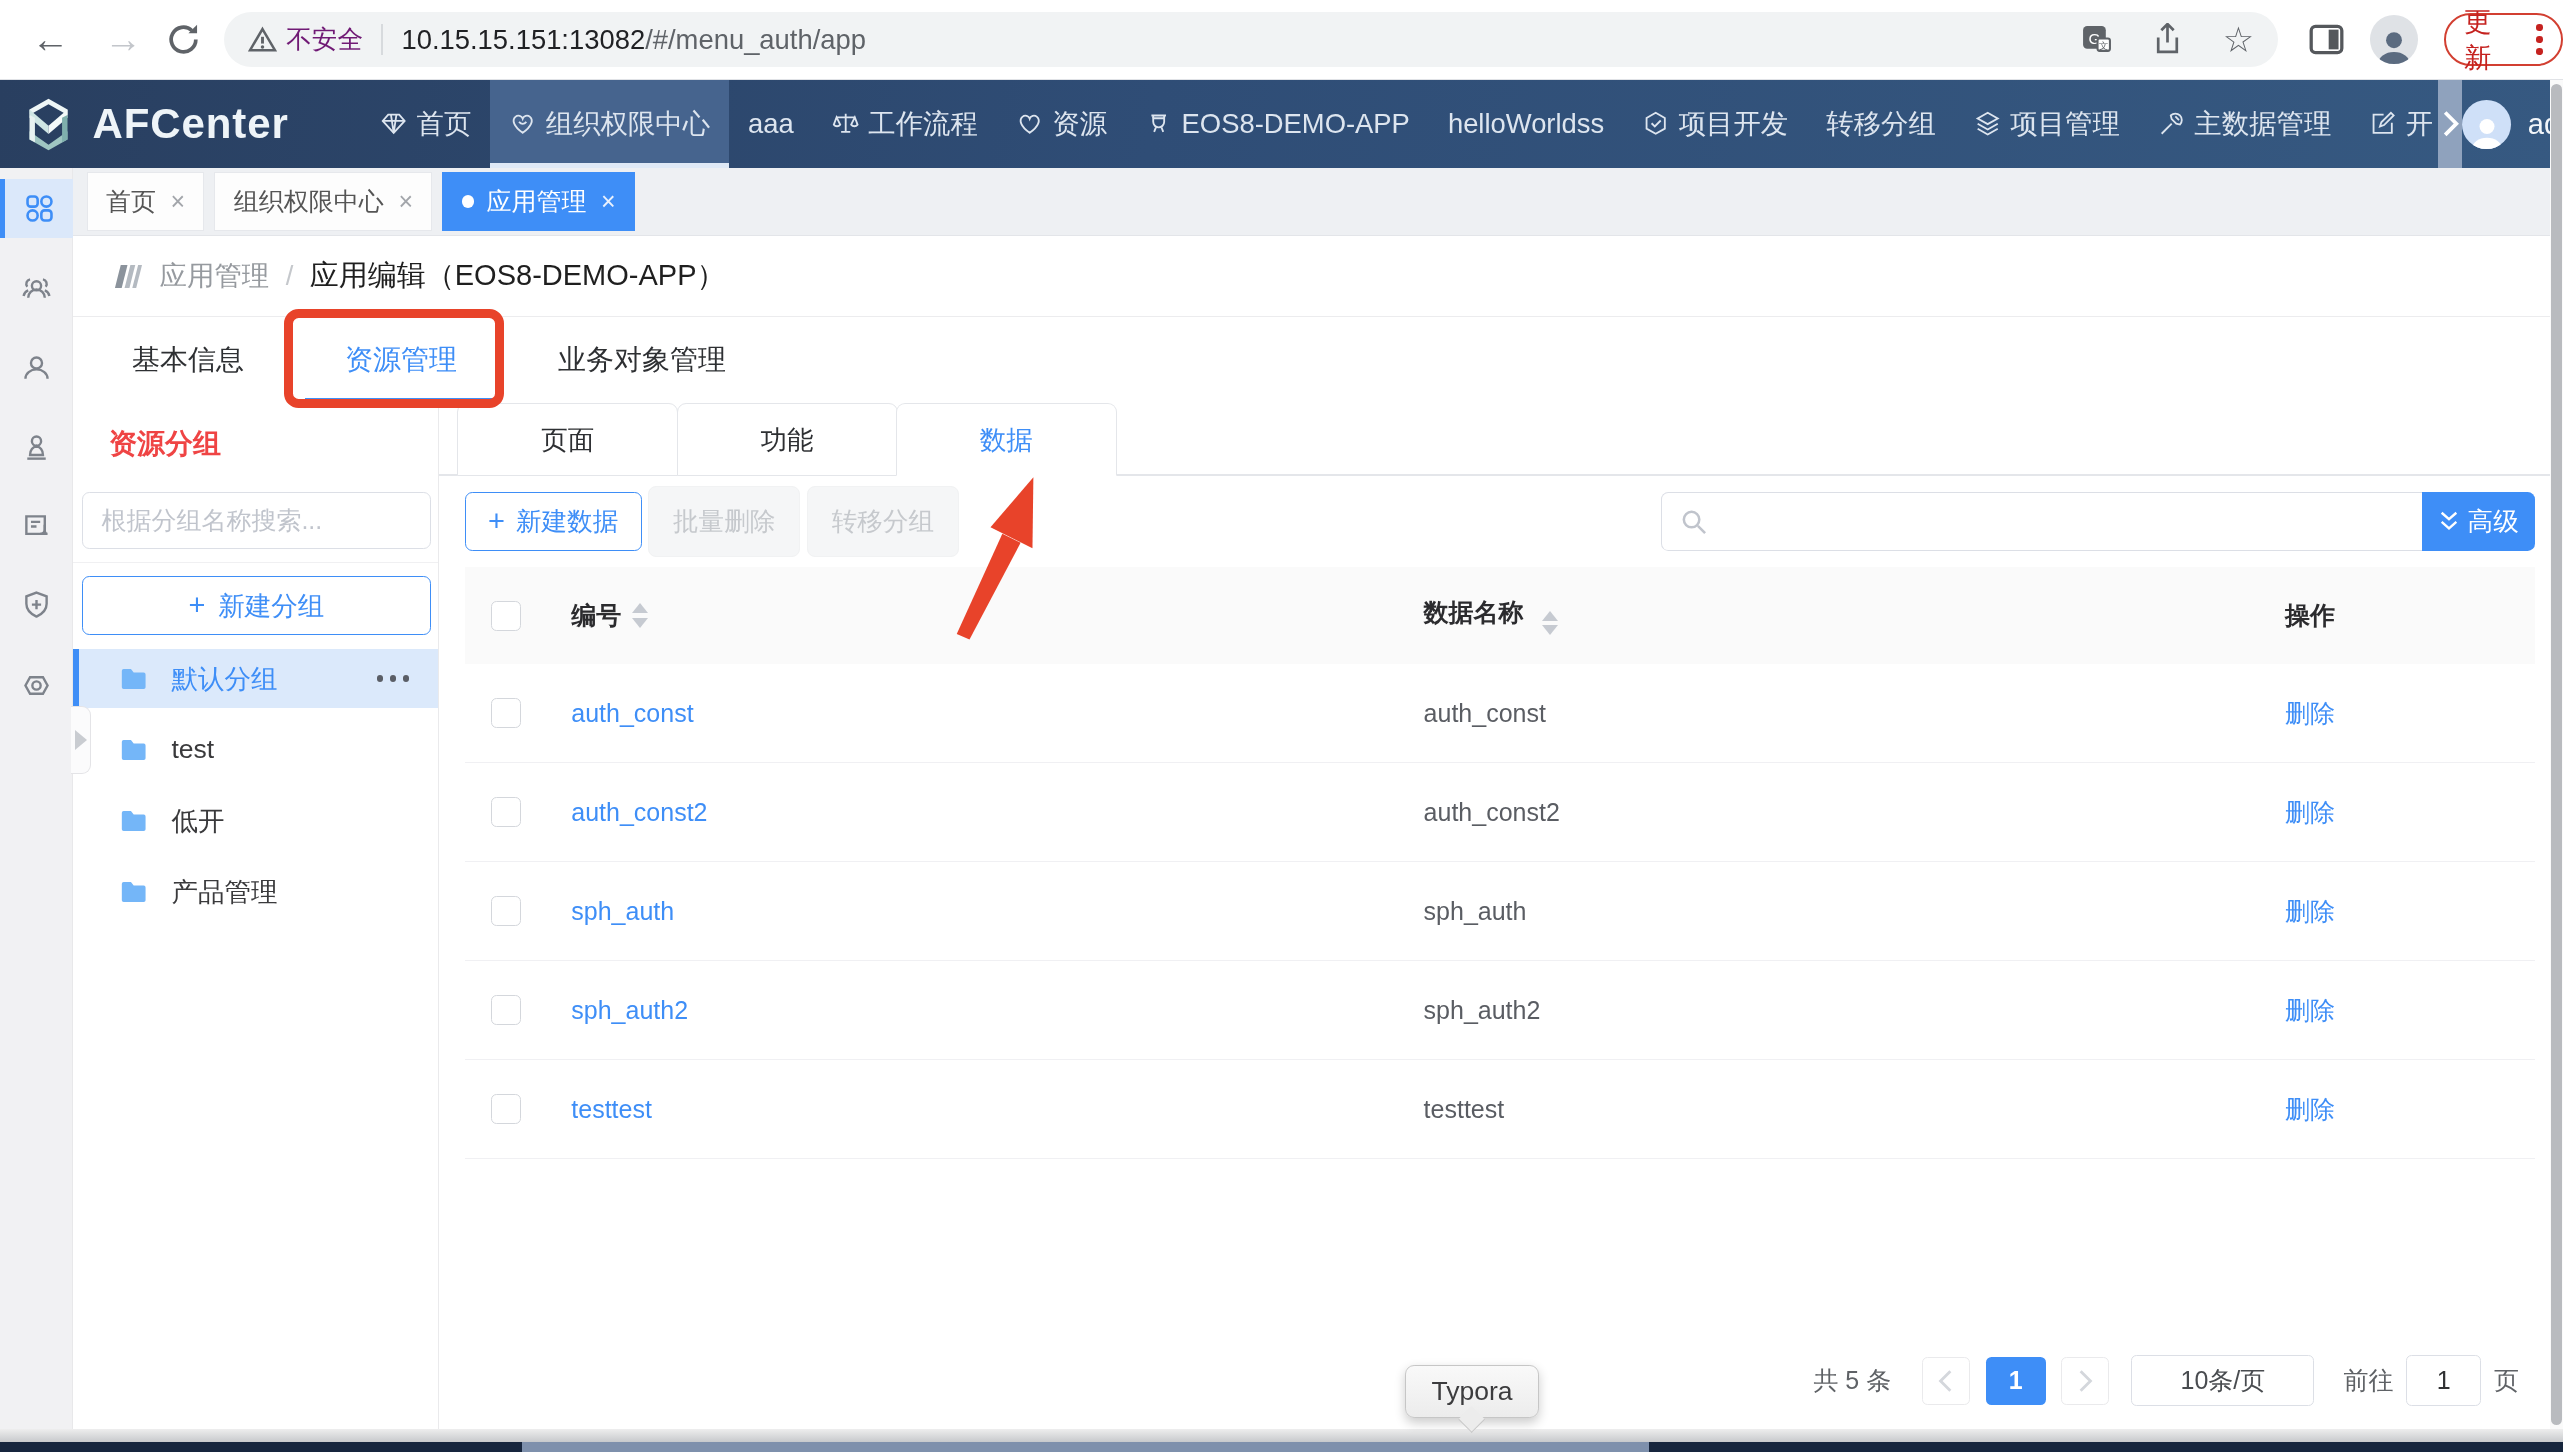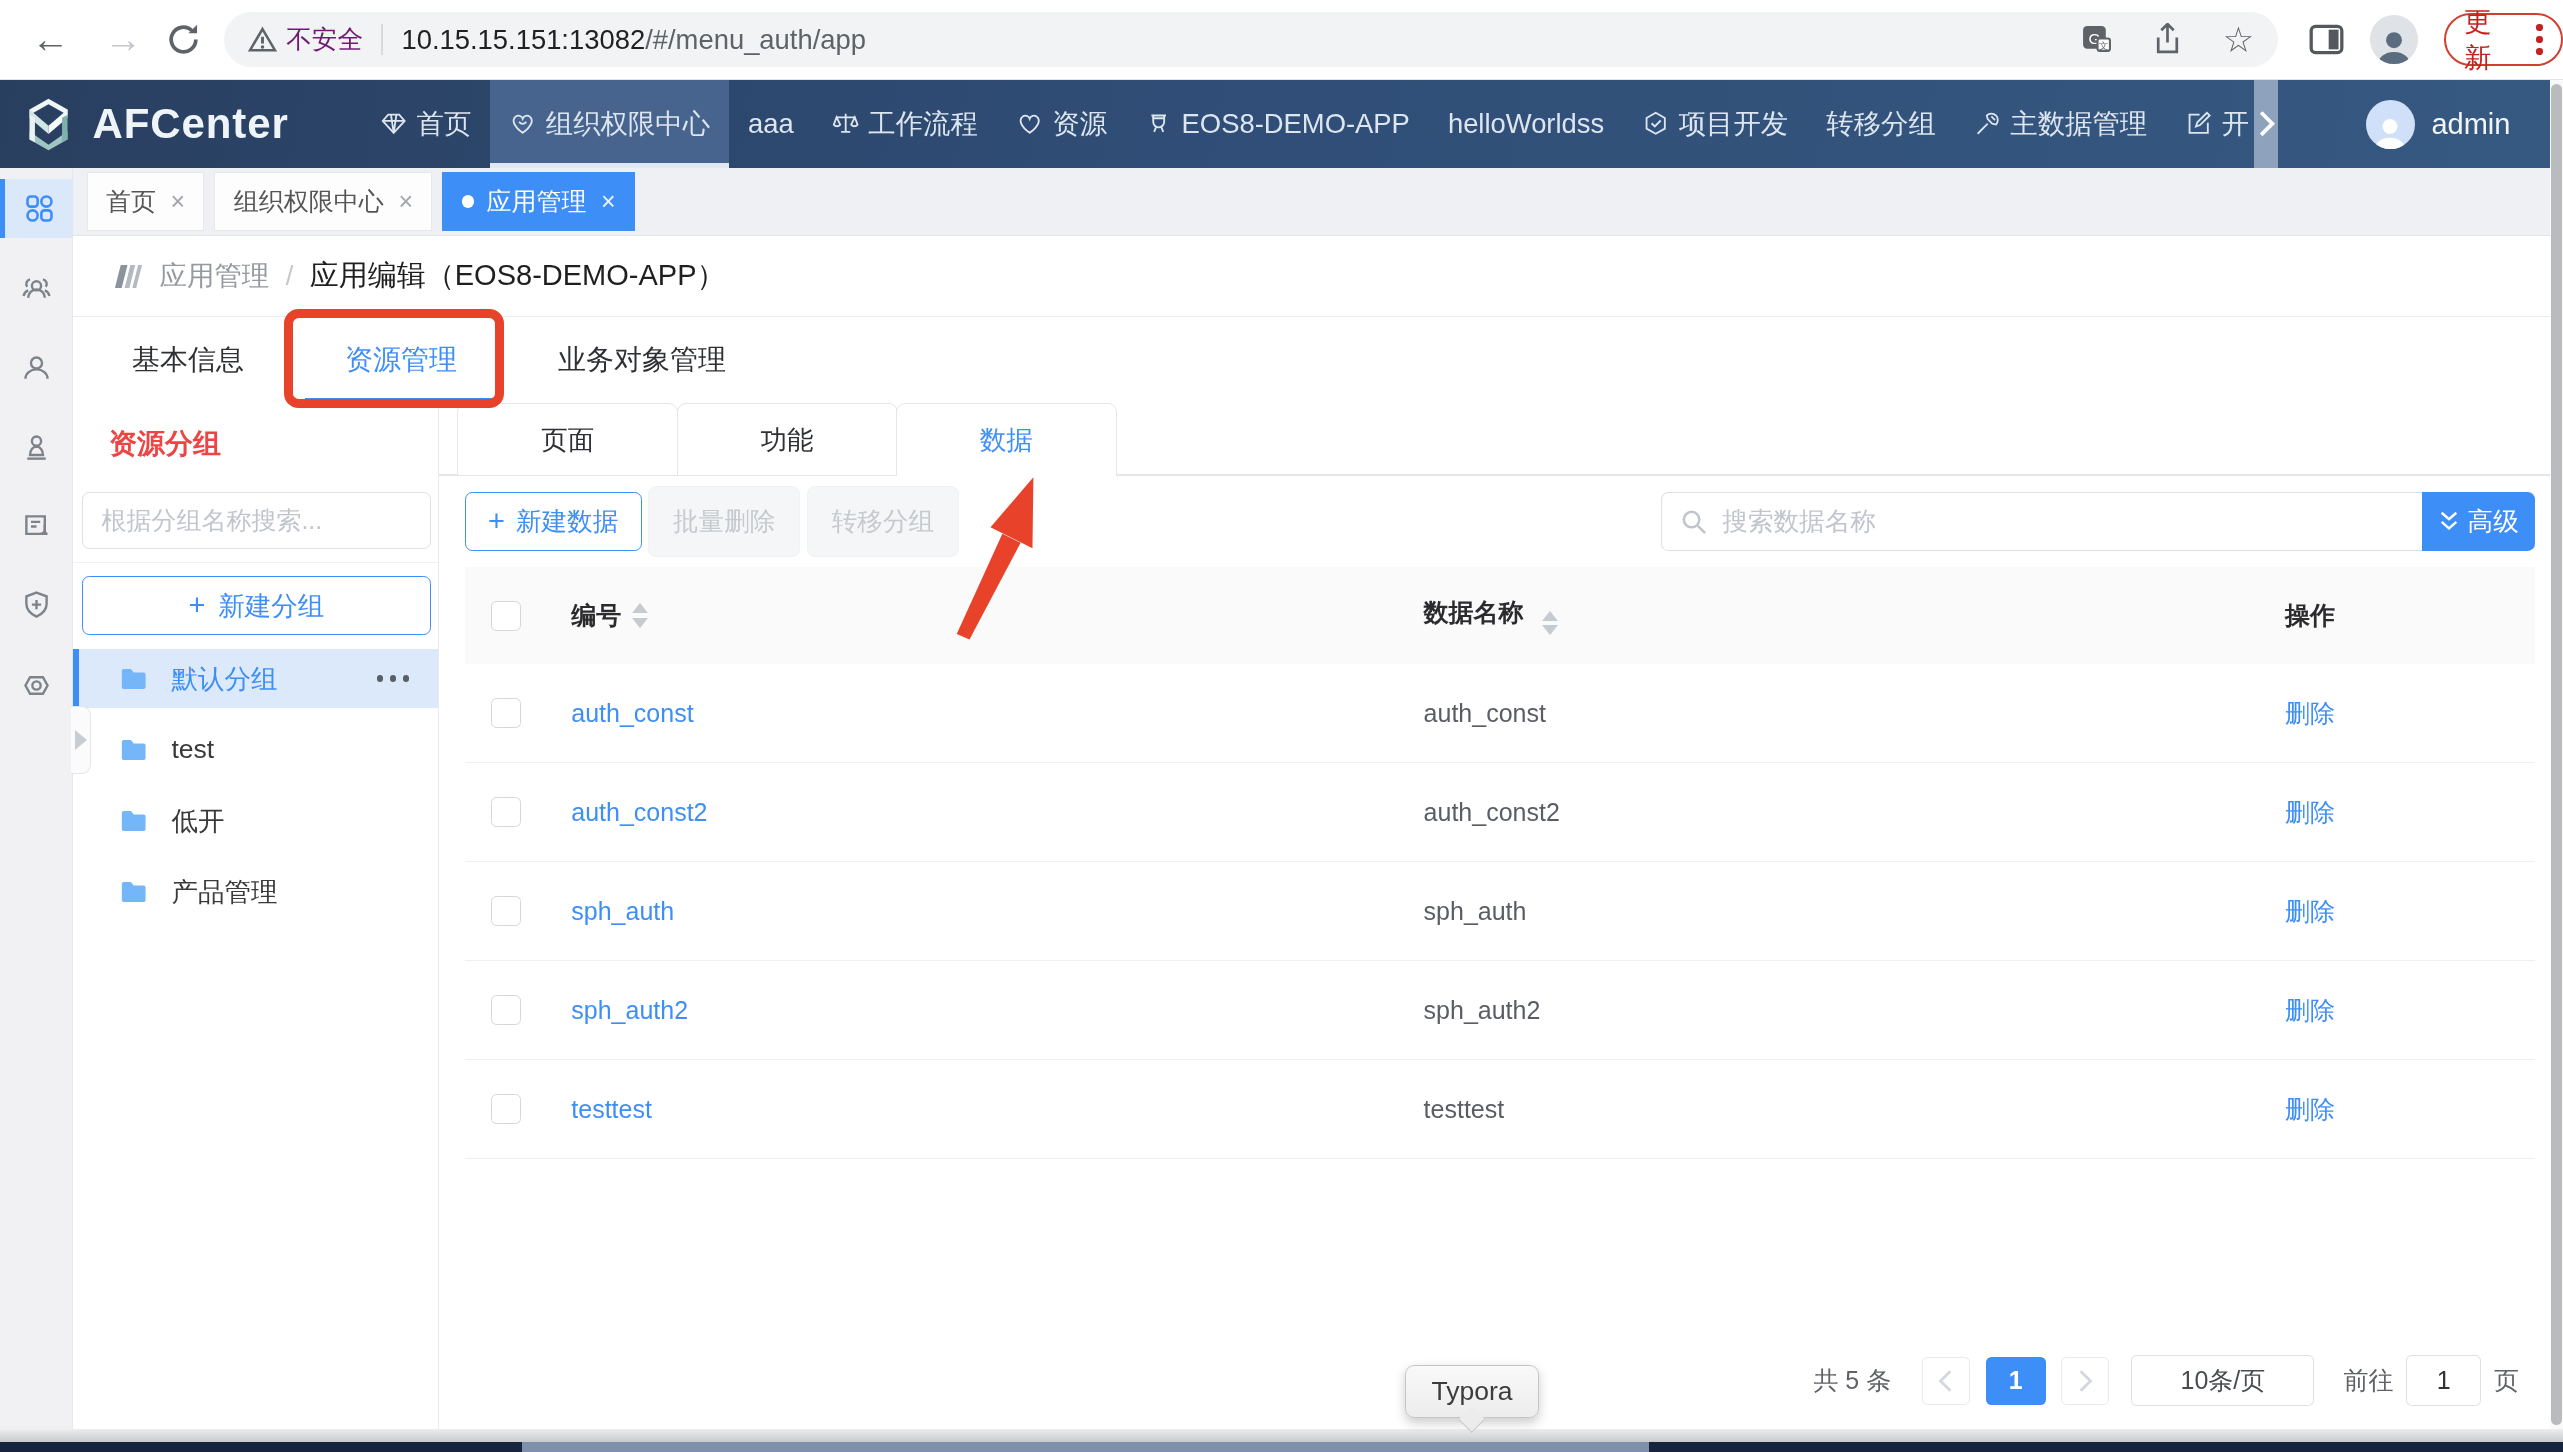--- a/index.html
+++ b/index.html
@@ -326,20 +326,30 @@
             </svg>
           </span>
           <span class="nav-label">项目开发</span>
         </div>
         <div class="nav-item">
           <span class="nav-label">转移分组</span>
         </div>
         <div class="nav-item">
           <span class="ico">
             <svg width="27.4" height="27.4" viewBox="0 0 30 30" fill="none" stroke="currentColor" stroke-width="2">
+              <path d="M15 3l11 6.3L15 15.5 4 9.3z"></path>
+              <path d="M4 15l11 6.3L26 15"></path>
+              <path d="M4 20.5l11 6.3 11-6.3"></path>
+            </svg>
+          </span>
+          <span class="nav-label">项目管理</span>
+        </div>
+        <div class="nav-item">
+          <span class="ico">
+            <svg width="27.4" height="27.4" viewBox="0 0 30 30" fill="none" stroke="currentColor" stroke-width="2">
               <path d="M4 26l11-11"></path>
               <path d="M14 6a6 6 0 1 1 10 10l-4-1-5-5z"></path>
               <path d="M19 7l4 4"></path>
             </svg>
           </span>
           <span class="nav-label">主数据管理</span>
         </div>
         <div class="nav-item clipped">
           <span class="ico">
             <svg width="27.4" height="27.4" viewBox="0 0 30 30" fill="none" stroke="currentColor" stroke-width="2">
@@ -536,21 +546,20 @@
       <div class="btn-disabled">批量删除</div>
       <div class="btn-disabled">转移分组</div>
       <div class="search-wrap">
         <div class="search-box">
           <span class="ico">
             <svg width="29" height="29" viewBox="0 0 30 30" fill="none" stroke="#c0c4cc" stroke-width="2.6">
                 <circle cx="13" cy="13" r="8"></circle>
                 <path d="M19.5 19.5L27 27"></path>
               </svg>
           </span>
-          <input placeholder="搜索数据名称" style="">
         </div>
         <div class="btn-adv">
           <span class="ico">
             <svg width="22" height="24" viewBox="0 0 24 24" fill="none" stroke="#ffffff" stroke-width="2.6">
                 <path d="M4 3l8 7 8-7M4 13l8 7 8-7"></path>
               </svg>
           </span>
           <span>高级</span>
         </div>
       </div>

